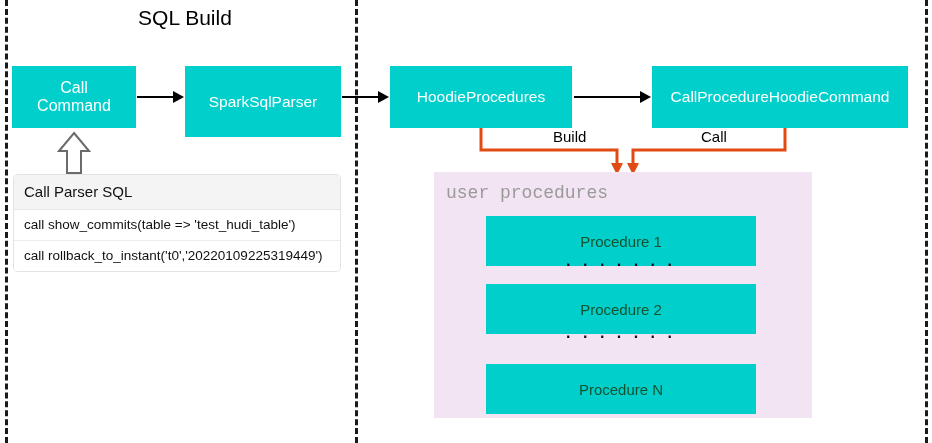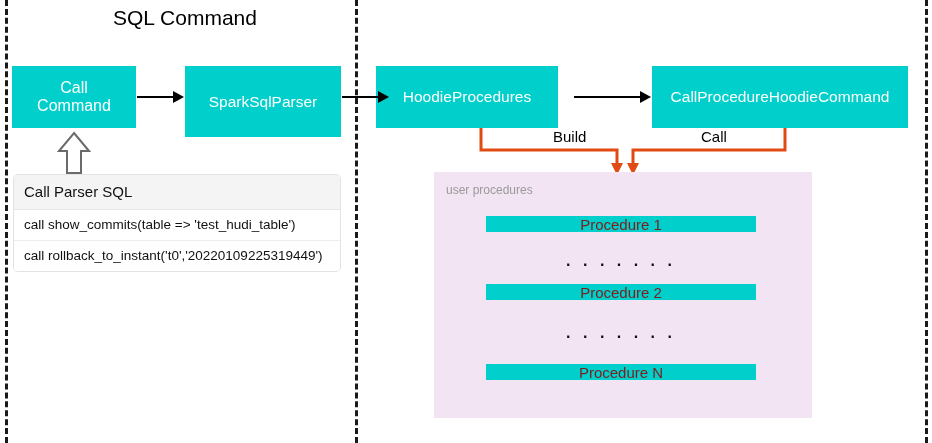--- a/index.html
+++ b/index.html
@@ -48,21 +48,21 @@
     justify-content:center;
     text-align:center;
     font-size:16px;
     line-height:1.15;
     box-sizing:border-box;
     padding:0 4px;
     white-space:pre-line;
   }
   #box-call-command{left:12px;  top:66px; width:124px; height:62px;}
   #box-sparksqlparser{left:185px; top:66px; width:156px; height:71px; font-size:15.5px;}
-  #box-hoodieprocedures{left:376px; top:66px; width:182px; height:62px; font-size:15.5px;}
+  #box-hoodieprocedures{left:390px; top:66px; width:182px; height:62px; font-size:15.5px;}
   #box-callproc{left:652px; top:66px; width:256px; height:62px; font-size:15.5px;}
 
   
   .arrow-black{position:absolute; height:12px;}
   .arrow-black .shaft{
     position:absolute;
     left:0; top:5px;
     height:2px;
     background:#000000;
   }
@@ -141,30 +141,31 @@
   #user-procedures{
     position:absolute;
     left:434px; top:172px;
     width:378px; height:246px;
     background:#F2E4F2;
     box-sizing:border-box;
   }
   #user-procedures-label{
     position:absolute;
     left:12px; top:11px;
-    font-size:12px;
+    font-size:18px;
     color:#9a9a9a;
+    font-family:Liberation Mono, monospace;
   }
   .proc-bar{
     position:absolute;
     left:52px;
     width:270px;
-    height:16px;
+    height:50px;
     background:#00CFCB;
-    color:#7f1d1d;
+    color:#14532d;
     font-size:15px;
     display:flex;
     align-items:center;
     justify-content:center;
     box-sizing:border-box;
     text-align:right;
   }
   #proc-1{top:44px;}
   #proc-2{top:112px;}
   #proc-3{top:192px;}
@@ -183,21 +184,21 @@
 </style>
 </head>
 <body>
 
 <div id="canvas">
 
   <div class="vdash" id="dash-left"></div>
   <div class="vdash" id="dash-mid"></div>
   <div class="vdash" id="dash-right"></div>
 
-  <div class="section-title" id="title-sql">SQL Command</div>
+  <div class="section-title" id="title-sql">SQL Build</div>
 
   <div class="tealbox" id="box-call-command">Call
 Command</div>
 
   <div class="tealbox" id="box-sparksqlparser">SparkSqlParser</div>
 
   <div class="tealbox" id="box-hoodieprocedures">HoodieProcedures</div>
 
   <div class="tealbox" id="box-callproc">CallProcedureHoodieCommand</div>
 

